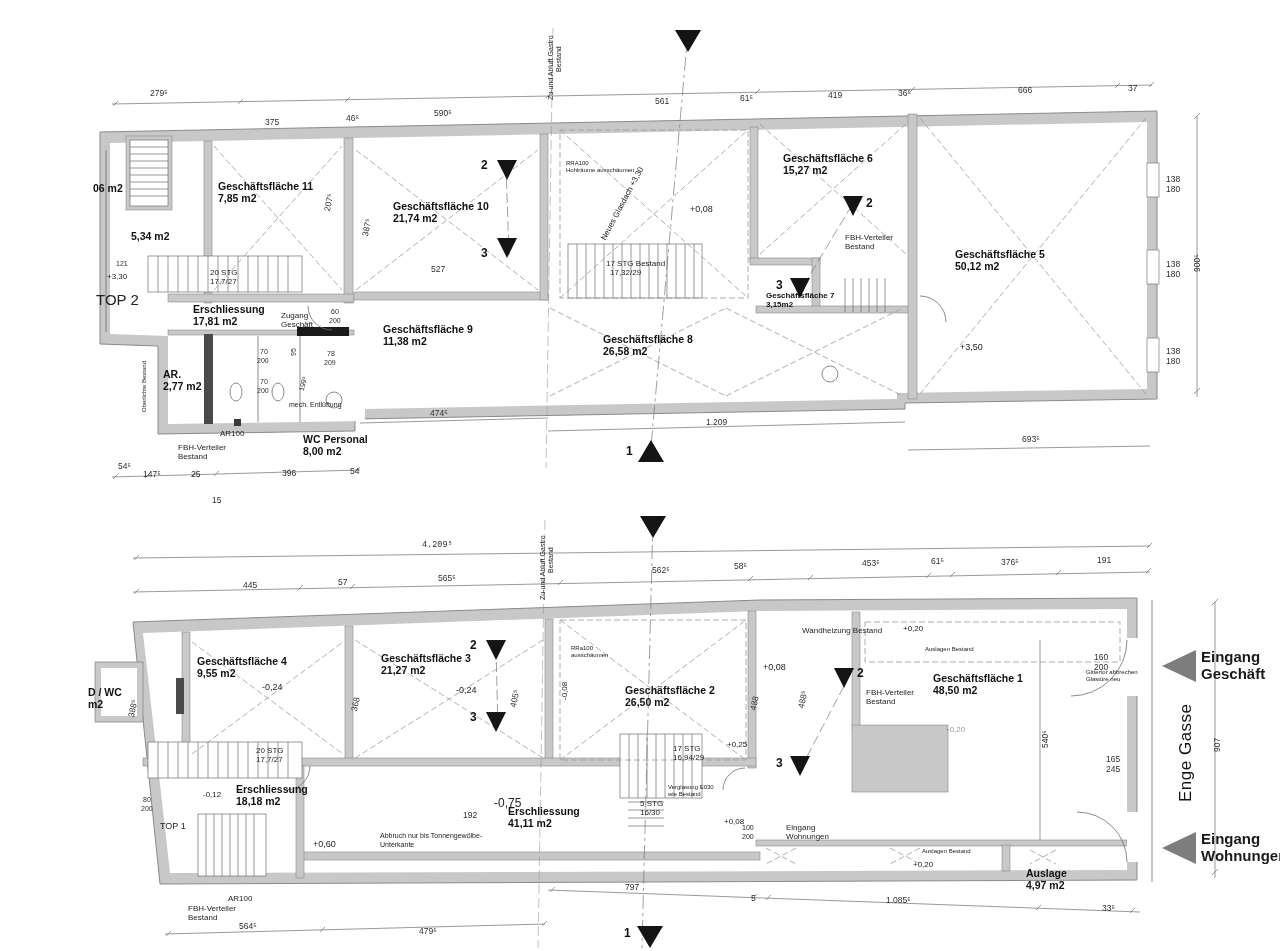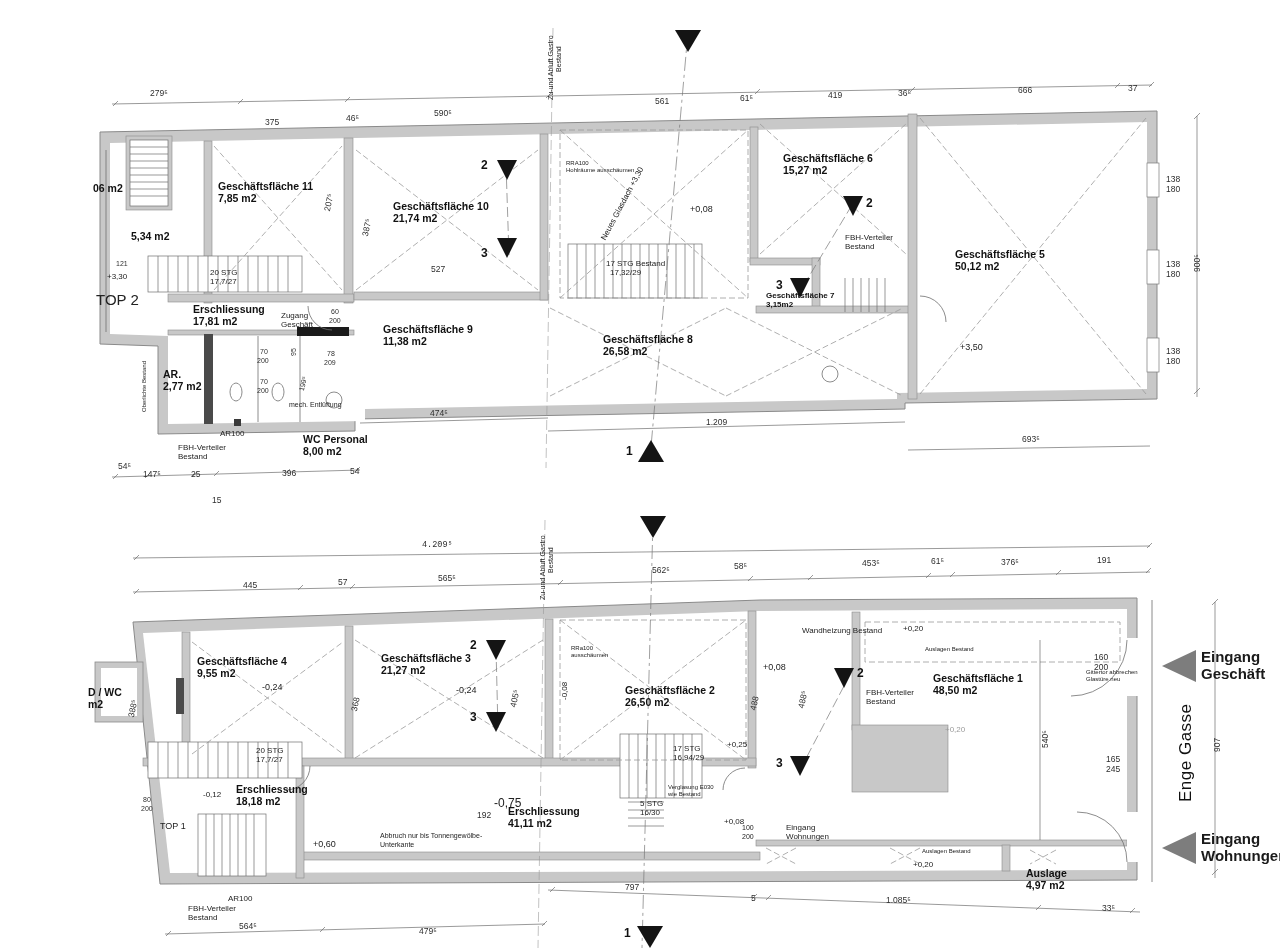--- a/index.html
+++ b/index.html
@@ -388,21 +388,21 @@
       <div class="dim-label" style="left: 419px; top: 926px;">479⁵</div>
       <div class="dim-label" style="left: 625px; top: 882px;">797</div>
       <div class="dim-label" style="left: 751px; top: 893px;">5</div>
       <div class="dim-label" style="left: 886px; top: 895px;">1.085⁵</div>
       <div class="dim-label" style="left: 1102px; top: 903px;">33⁵</div>
       <div class="dim-label" style="left: 126px; top: 716px; transform: rotate(-78deg); transform-origin: 0px 0px;">388⁵</div>
       <div class="dim-label" style="left: 349px; top: 710px; transform: rotate(-78deg); transform-origin: 0px 0px;">368</div>
       <div class="dim-label" style="left: 508px; top: 706px; transform: rotate(-78deg); transform-origin: 0px 0px;">405⁵</div>
       <div class="dim-label" style="left: 748px; top: 709px; transform: rotate(-78deg); transform-origin: 0px 0px;">488</div>
       <div class="dim-label" style="left: 796px; top: 707px; transform: rotate(-78deg); transform-origin: 0px 0px;">488⁵</div>
-      <div class="dim-label" style="left: 477px; top: 810px;">192</div>
+      <div class="dim-label" style="left: 463px; top: 810px;">192</div>
       <div class="dim-label" style="left: 1094px; top: 652px;">160</div>
       <div class="dim-label" style="left: 1094px; top: 662px;">200</div>
       <div class="dim-label" style="left: 1106px; top: 754px;">165</div>
       <div class="dim-label" style="left: 1106px; top: 764px;">245</div>
       <div class="dim-label" style="left: 1040px; top: 748px; transform: rotate(-90deg); transform-origin: 0px 0px;">540⁵</div>
       <div class="dim-label" style="left: 1212px; top: 752px; transform: rotate(-90deg); transform-origin: 0px 0px;">907</div>
       <div class="dim-label" style="left: 143px; top: 796px; font-size: 7px;">80</div>
       <div class="dim-label" style="left: 141px; top: 805px; font-size: 7px;">200</div>
       <div class="sec-label" style="left: 470px; top: 638px;">2</div>
       <div class="sec-label" style="left: 470px; top: 710px;">3</div>

